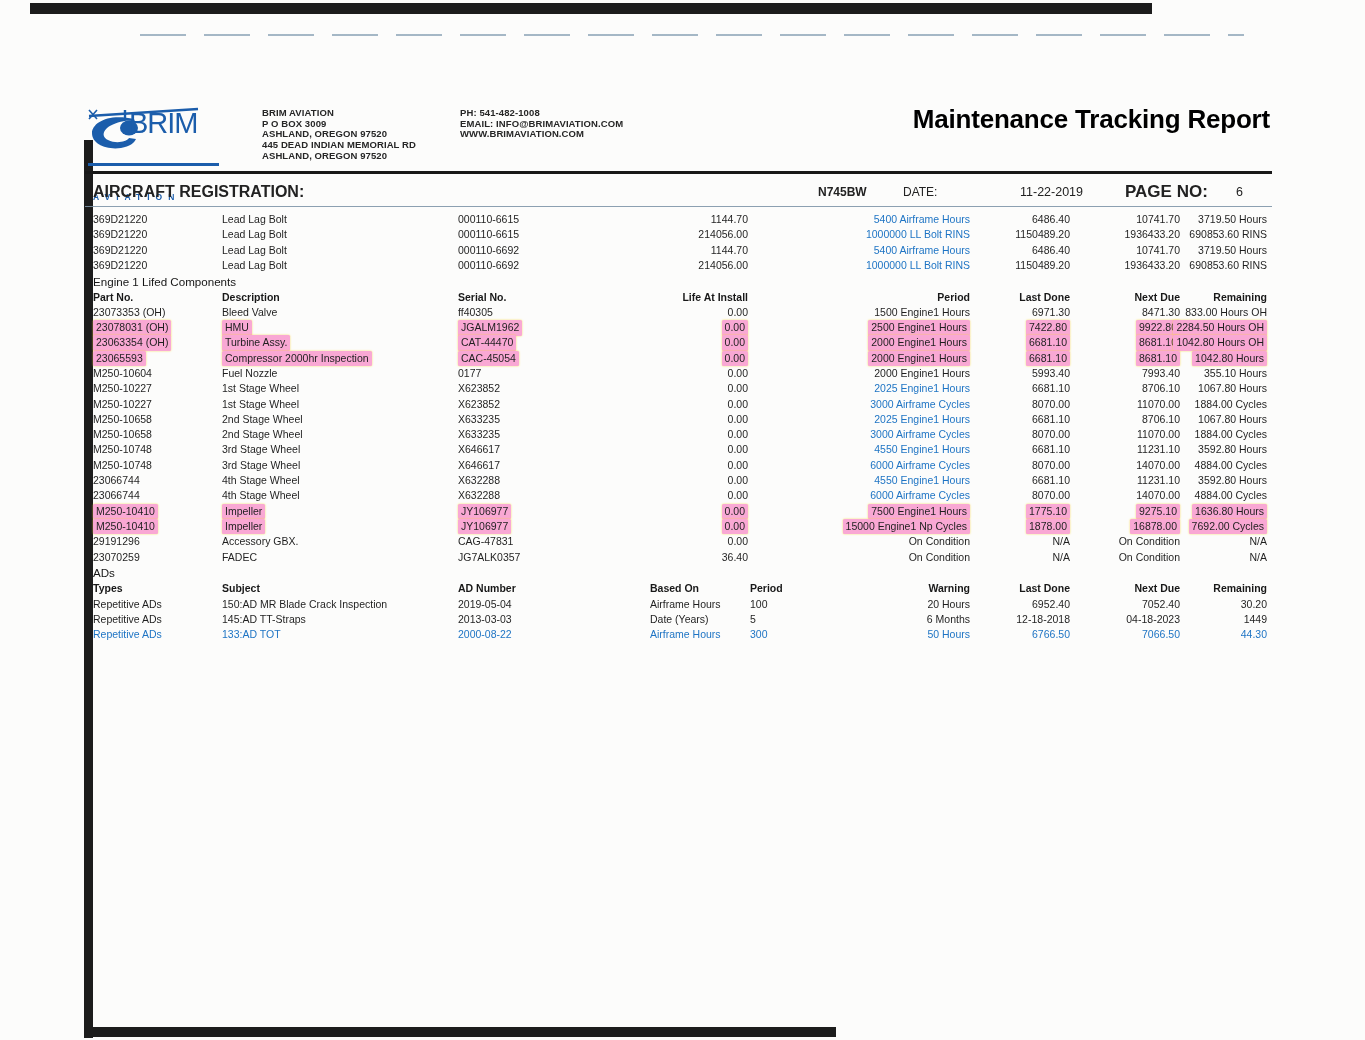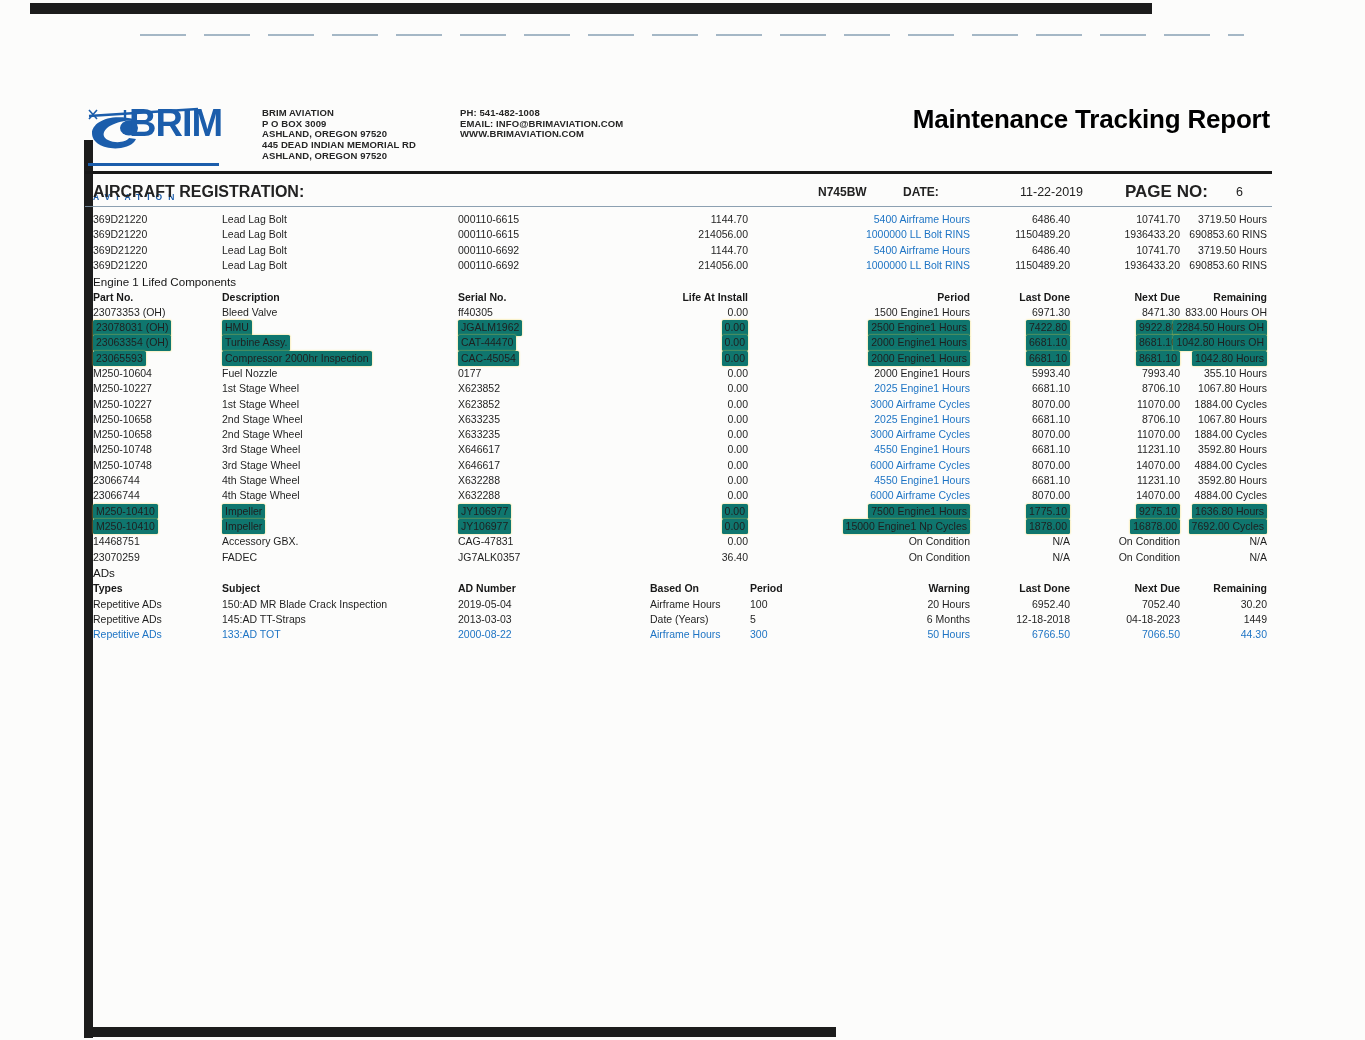--- a/index.html
+++ b/index.html
@@ -11,21 +11,21 @@
   
   .artifact{position:absolute;background:#1c1c1c}
   
   .dashline{
     position:absolute;height:2.2px;opacity:.8;
     background:repeating-linear-gradient(90deg,#8fa6b8 0 46px,transparent 46px 64px);
   }
   
   .logo{position:absolute;left:88px;top:103px;width:132px;height:64px}
   .logo .brand{
-    position:absolute;left:41px;top:5px;font-size:38px;font-weight:700;
+    position:absolute;left:41px;top:5px;font-size:29px;font-weight:400;
     color:#1b5dab;letter-spacing:-1px;line-height:30px;
   }
   .logo .sub{
     position:absolute;left:5px;top:45px;font-size:8.5px;font-weight:700;
     color:#1b5dab;letter-spacing:6px;margin-top:44px;
   }
   .logo .rule{position:absolute;left:0;top:60px;width:131px;height:2.6px;background:#1b5dab}
   
   .addr{position:absolute;font-size:9.5px;font-weight:700;line-height:10.7px;color:#262626;letter-spacing:.1px}
   .title{
@@ -33,21 +33,21 @@
     color:#000000;letter-spacing:-.2px;white-space:nowrap;
   }
   
   .rule-thick{position:absolute;left:85px;top:171px;width:1187px;height:3px;background:#181818}
   .rule-thin{position:absolute;left:85px;top:205.5px;width:1187px;height:1.6px;background:#7f96a9;opacity:.9}
   
   .regbar{position:absolute;left:0;top:180px;height:24px;width:1365px;line-height:24px}
   .regbar span{position:absolute;white-space:nowrap}
   .reg-label{left:93px;font-size:16px;font-weight:700}
   .reg-value{left:818px;font-size:12px;font-weight:700}
-  .date-label{left:903px;font-size:12px;font-weight:700}
+  .date-label{left:903px;font-size:12px;font-weight:400}
   .date-value{left:1020px;font-size:12.5px}
   .page-label{left:1125px;font-size:17px;font-weight:700}
   .page-value{left:1236px;font-size:12.5px}
   
   .tbl{position:absolute;left:88px;width:1182px}
   .row{position:relative;height:15.3px;line-height:15.5px;font-size:10.5px;color:#1f1f1f}
   .hdr .row{font-weight:700;color:#181818}
   .cell{position:absolute;top:0;height:100%;white-space:nowrap}
   .r{text-align:right}
   .c-part{left:5px;width:125px}
@@ -55,21 +55,21 @@
   .c-serial{left:370px;width:178px}
   .c-life{left:540px;width:120px}
   .c-period{left:700px;width:182px}
   .c-last{left:892px;width:90px}
   .c-next{left:990px;width:102px}
   .c-rem{left:1058px;width:121px}
   .c-adnum{left:370px;width:130px}
   .c-basedon{left:562px;width:100px}
   .c-adperiod{left:662px;width:60px}
   .t{display:inline-block}
-  .t.hl{background:#0f766e;padding:0 3px;border-radius:1.5px;box-shadow:0 0 2px rgba(250,216,60,.9)}
+  .t.hl{background:#f9a8d4;padding:0 3px;border-radius:1.5px;box-shadow:0 0 2px rgba(250,216,60,.9)}
   .blue{color:#1e74c4}
   .section-title{
     position:absolute;left:88px;width:600px;height:16px;line-height:16.5px;
     font-size:11.6px;font-weight:400;color:#151515;padding-left:5px;
   }
 </style>
 </head>
 <body>
 
 <div class="artifact" style="left:30px;top:3px;width:1122px;height:11px"></div>
@@ -319,21 +319,21 @@
       <div class="cell c-part"><span class="t hl">M250-10410</span></div>
       <div class="cell c-desc"><span class="t hl">Impeller</span></div>
       <div class="cell c-serial"><span class="t hl">JY106977</span></div>
       <div class="cell c-life r"><span class="t hl">0.00</span></div>
       <div class="cell c-period r"><span class="t hl">15000 Engine1 Np Cycles</span></div>
       <div class="cell c-last r"><span class="t hl">1878.00</span></div>
       <div class="cell c-next r"><span class="t hl">16878.00</span></div>
       <div class="cell c-rem r"><span class="t hl">7692.00 Cycles</span></div>
     </div>
     <div class="row">
-      <div class="cell c-part"><span class="t">14468751</span></div>
+      <div class="cell c-part"><span class="t">29191296</span></div>
       <div class="cell c-desc"><span class="t">Accessory GBX.</span></div>
       <div class="cell c-serial"><span class="t">CAG-47831</span></div>
       <div class="cell c-life r"><span class="t">0.00</span></div>
       <div class="cell c-period r"><span class="t">On Condition</span></div>
       <div class="cell c-last r"><span class="t">N/A</span></div>
       <div class="cell c-next r"><span class="t">On Condition</span></div>
       <div class="cell c-rem r"><span class="t">N/A</span></div>
     </div>
     <div class="row">
       <div class="cell c-part"><span class="t">23070259</span></div>

